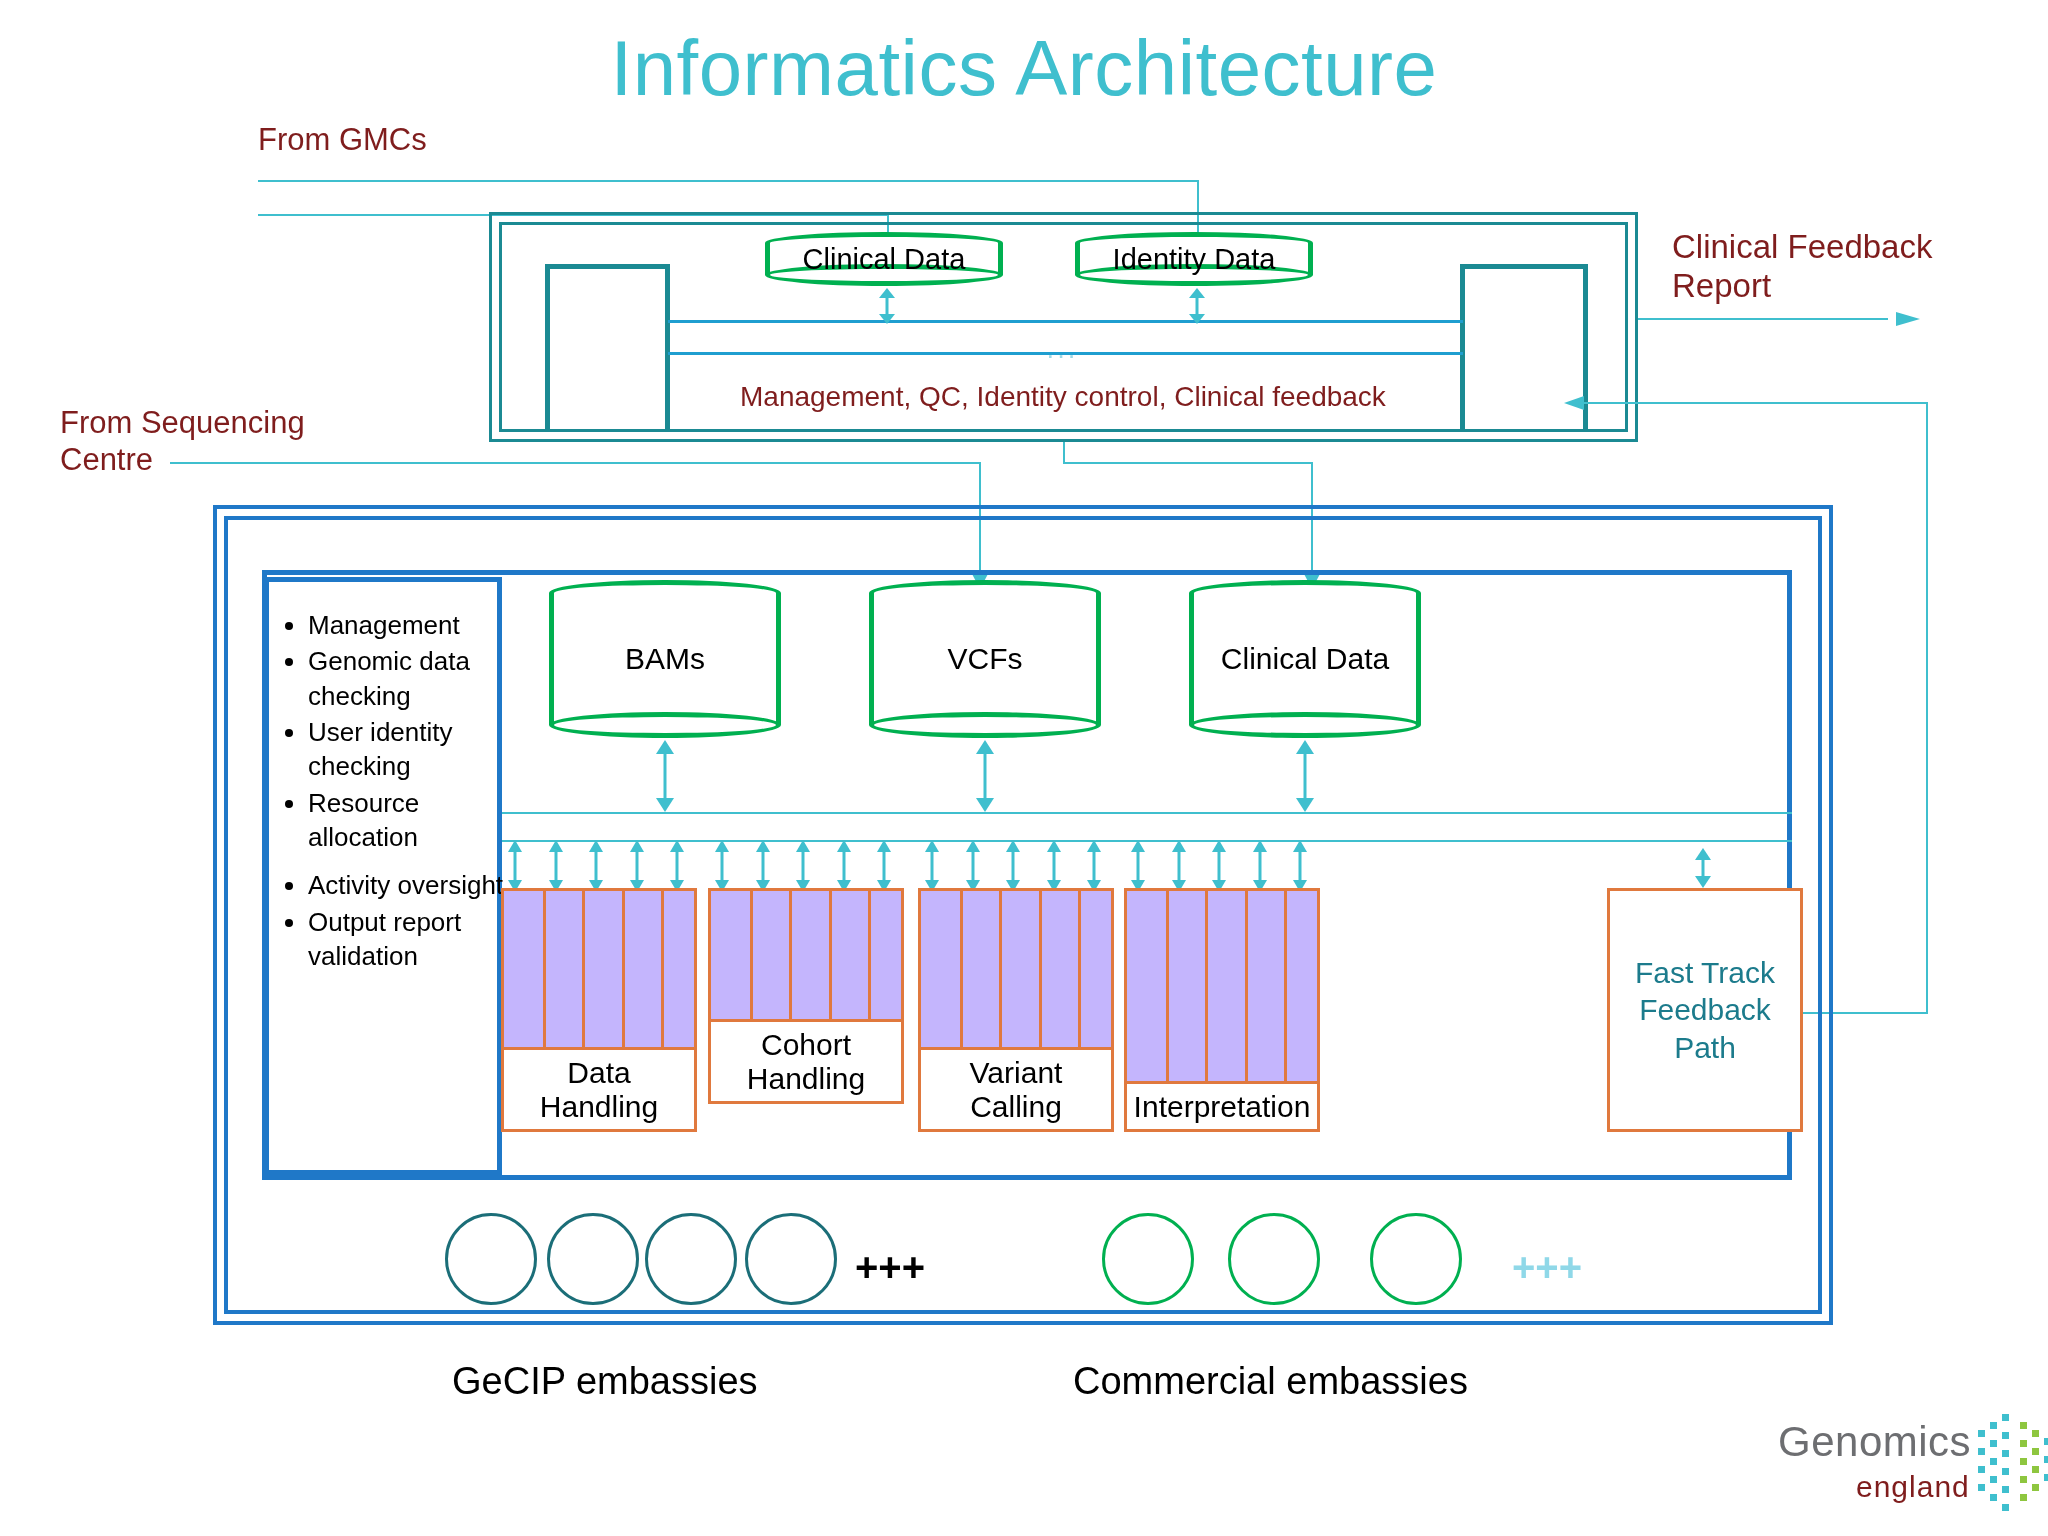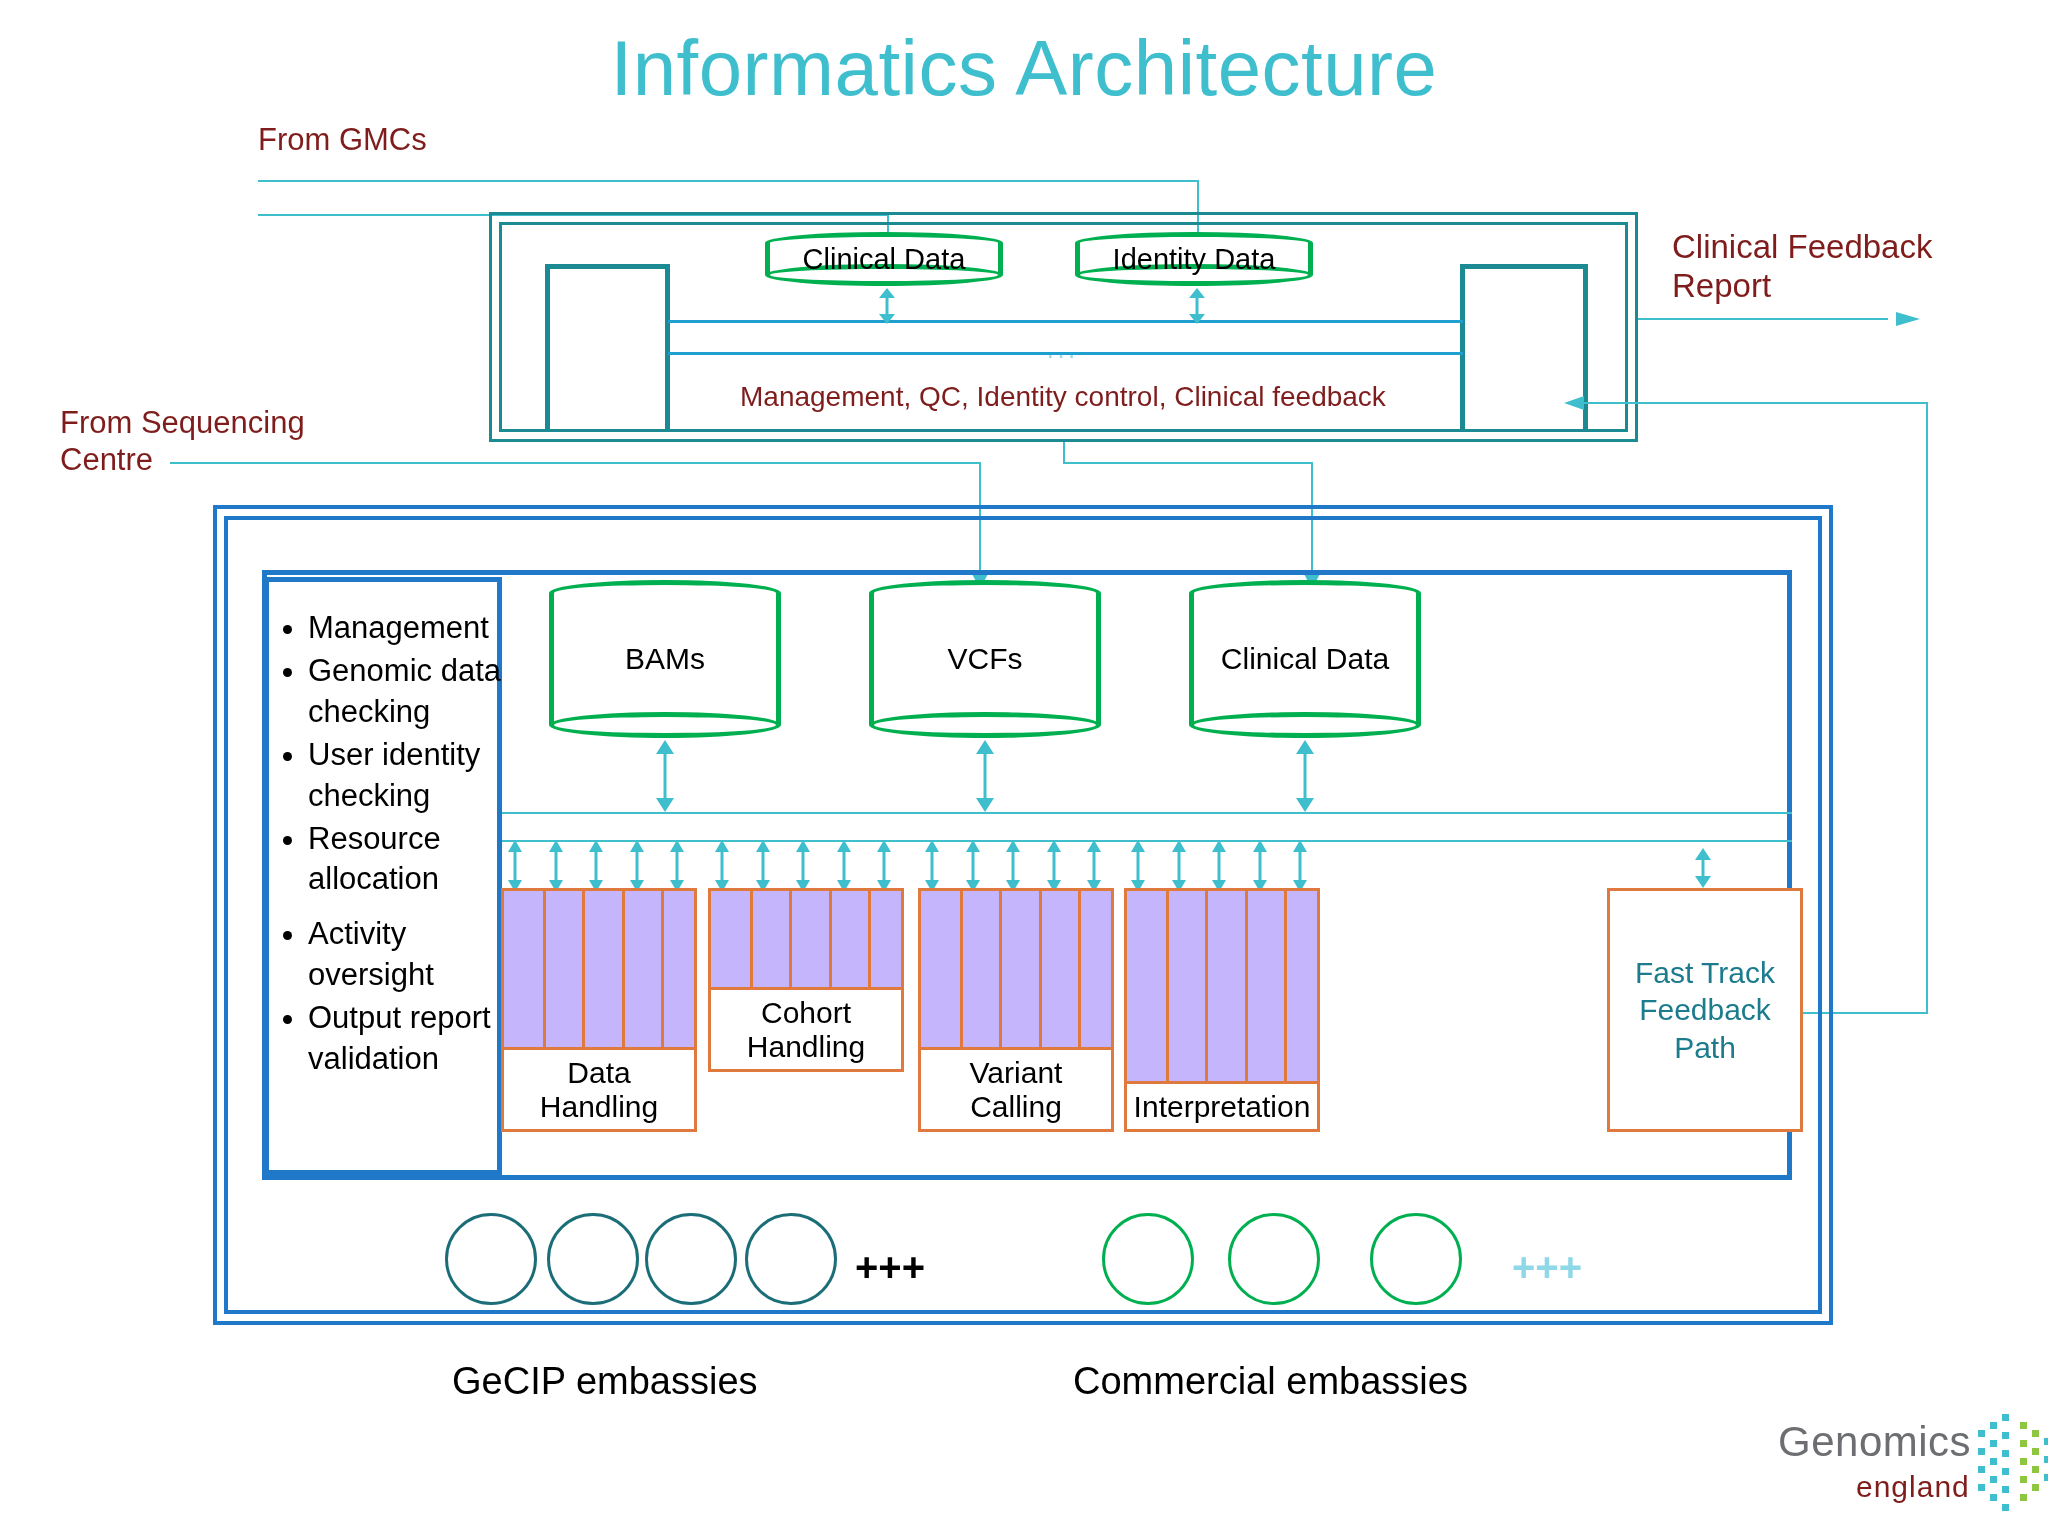--- a/index.html
+++ b/index.html
@@ -185,21 +185,21 @@
 
   <svg class="abs" style="left:1627px;top:548px;" width="0" height="0"></svg>
 
   <div class="abs box outer-blue" style="left:213px;top:505px;width:1620px;height:820px;"></div>
   <div class="abs box inner-blue" style="left:224px;top:516px;width:1598px;height:798px;"></div>
 
   <div class="abs box" style="left:262px;top:570px;width:1530px;height:610px;border:5px solid #1f78c8;border-bottom:none;box-sizing:border-box;"></div>
   <div class="abs" style="left:262px;top:1175px;width:1530px;height:5px;background:#1f78c8;"></div>
 
   <div class="abs box" style="left:264px;top:577px;width:238px;height:598px;border:5px solid #1f78c8;box-sizing:border-box;background:#fff;"></div>
-  <ul class="abs" id="bullet-list" style="left:274px;top:608px;width:226px;margin:0;padding:0 0 0 34px;list-style:disc;font-size:31px;line-height:1.32;color:#000;">
+  <ul class="abs" id="bullet-list" style="left:274px;top:608px;width:226px;margin:0;padding:0 0 0 34px;list-style:disc;font-size:26px;line-height:1.32;color:#000;">
       <li style="margin-bottom: 2px;">Management</li>
       <li style="margin-bottom: 2px;">Genomic data checking</li>
       <li style="margin-bottom: 2px;">User identity checking</li>
       <li style="margin-bottom: 14px;">Resource allocation</li>
       <li style="margin-bottom: 2px;">Activity oversight</li>
       <li style="margin-bottom: 2px;">Output report validation</li>
     </ul>
 
   <div class="cyl abs" style="left:549px;top:580px;width:232px;height:158px;">
     <div class="body"></div>
@@ -294,21 +294,21 @@
       <svg class="abs" width="22" height="52" viewBox="0 0 22 52" style="left: 832.5px; top: 840px;">
         <line x1="11" y1="5" x2="11" y2="47" stroke="#3fbfce" stroke-width="3"></line>
         <polygon points="4,12 18,12 11,0" fill="#3fbfce"></polygon>
         <polygon points="4,40 18,40 11,52" fill="#3fbfce"></polygon>
       </svg>
       <svg class="abs" width="22" height="52" viewBox="0 0 22 52" style="left: 873px; top: 840px;">
         <line x1="11" y1="5" x2="11" y2="47" stroke="#3fbfce" stroke-width="3"></line>
         <polygon points="4,12 18,12 11,0" fill="#3fbfce"></polygon>
         <polygon points="4,40 18,40 11,52" fill="#3fbfce"></polygon>
       </svg>
-      <div class="abs pbox" style="left: 708px; top: 888px; width: 196px; height: 184px;">
+      <div class="abs pbox" style="left: 708px; top: 888px; width: 196px; height: 216px;">
         <div class="divider" style="left: 39px; bottom: 82px; top: 0px;"></div>
         <div class="divider" style="left: 78px; bottom: 82px; top: 0px;"></div>
         <div class="divider" style="left: 118px; bottom: 82px; top: 0px;"></div>
         <div class="divider" style="left: 157px; bottom: 82px; top: 0px;"></div>
         <div class="pbox-label" style="height: 82px;">Cohort
 Handling</div>
       </div>
       <svg class="abs" width="22" height="52" viewBox="0 0 22 52" style="left: 921px; top: 840px;">
         <line x1="11" y1="5" x2="11" y2="47" stroke="#3fbfce" stroke-width="3"></line>
         <polygon points="4,12 18,12 11,0" fill="#3fbfce"></polygon>

